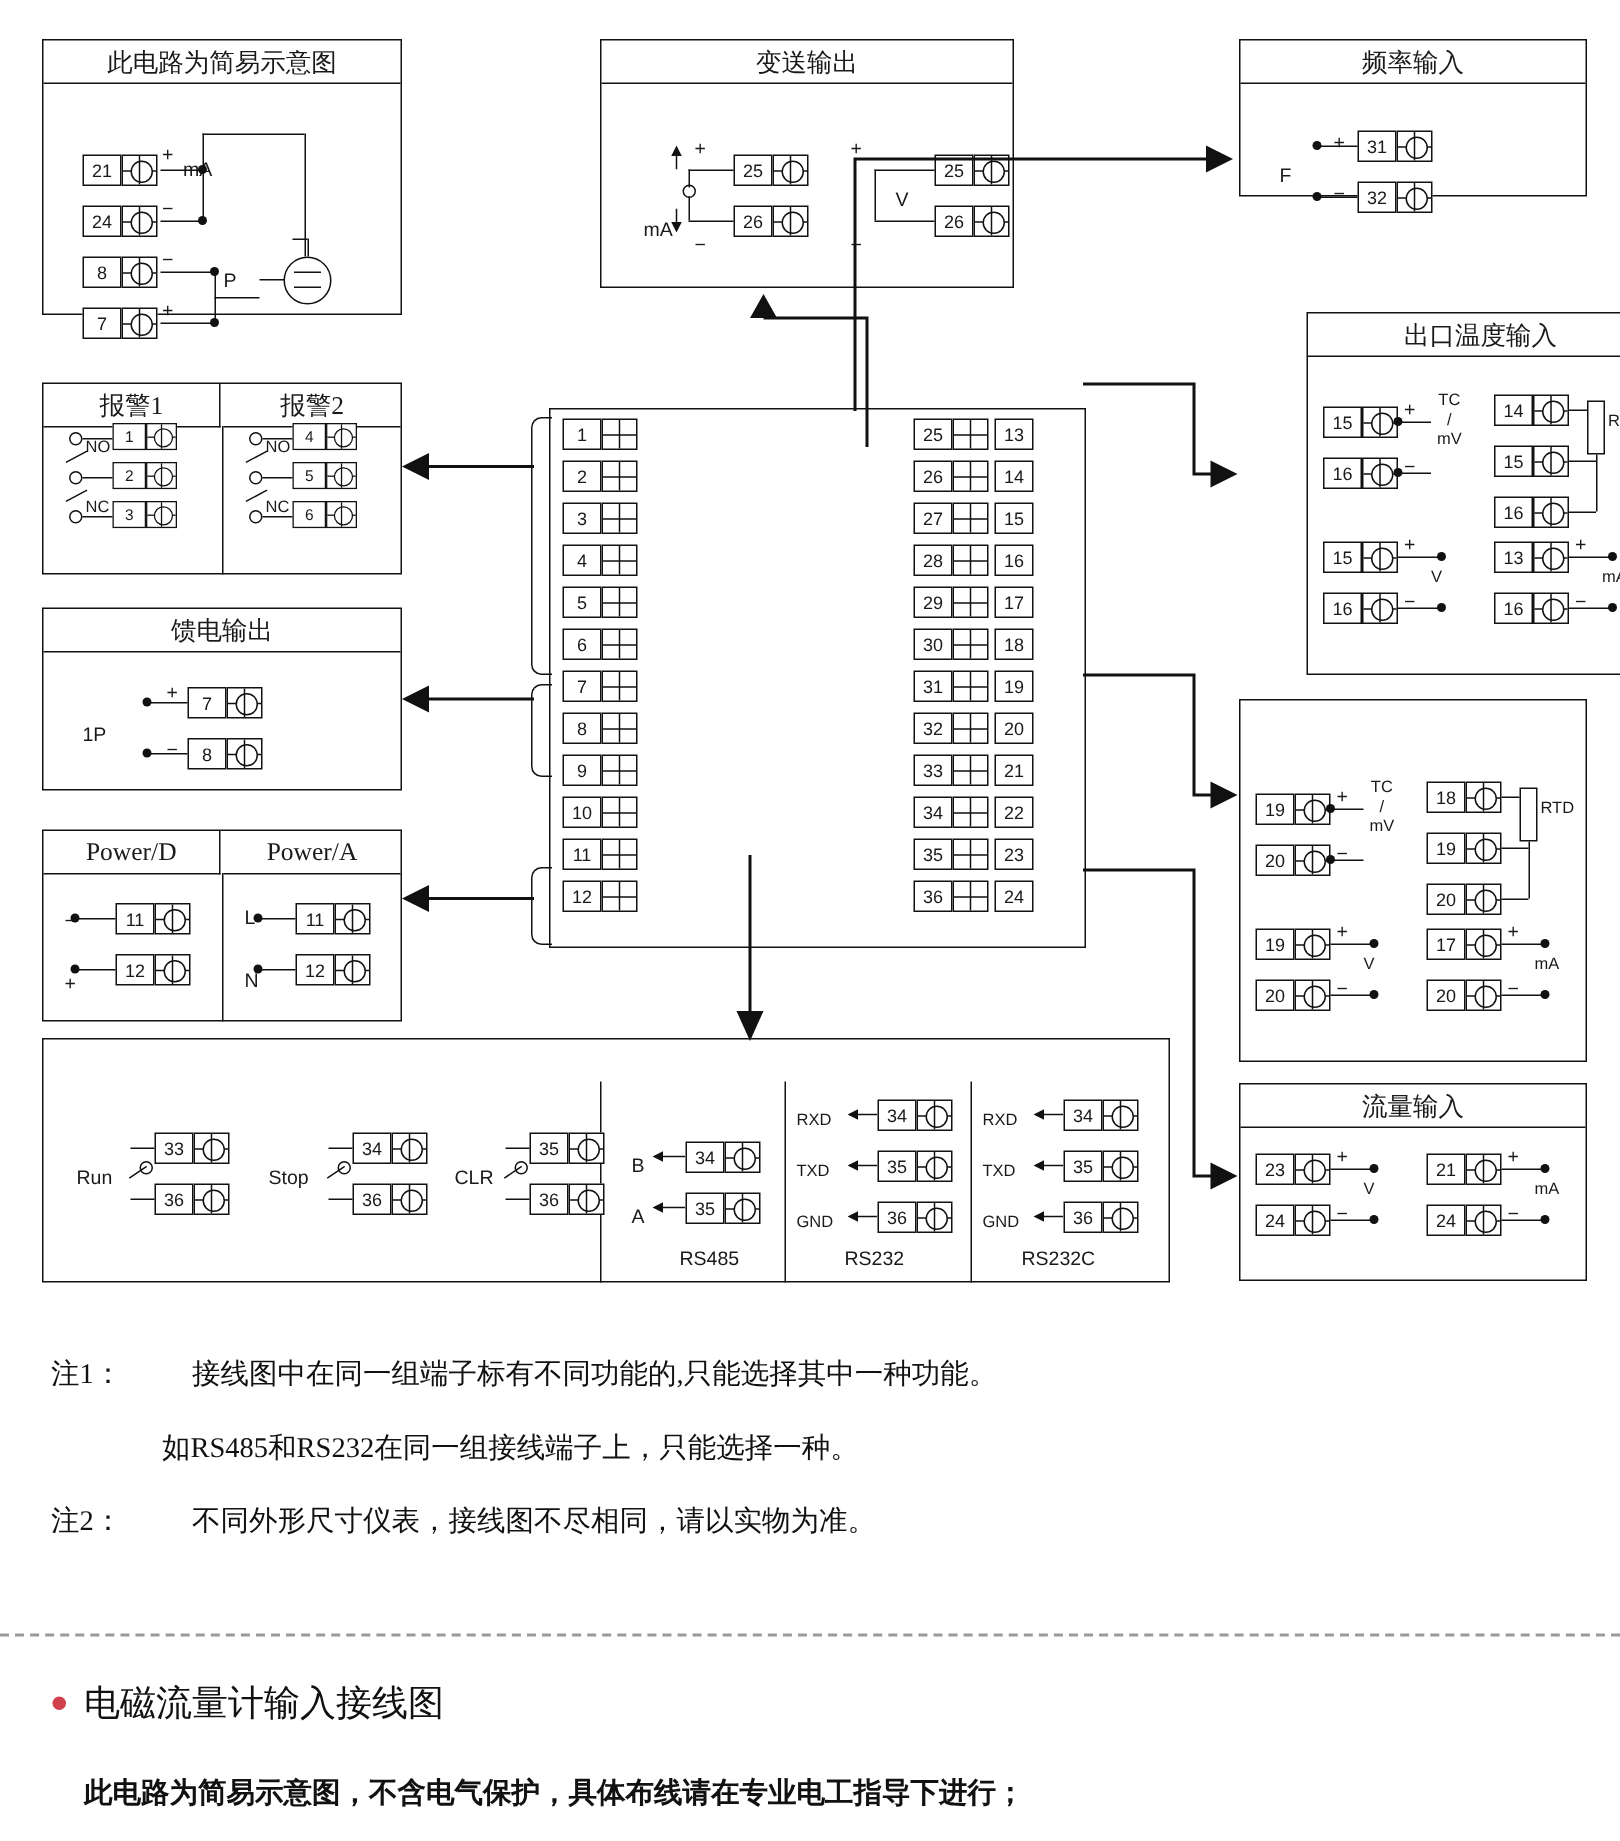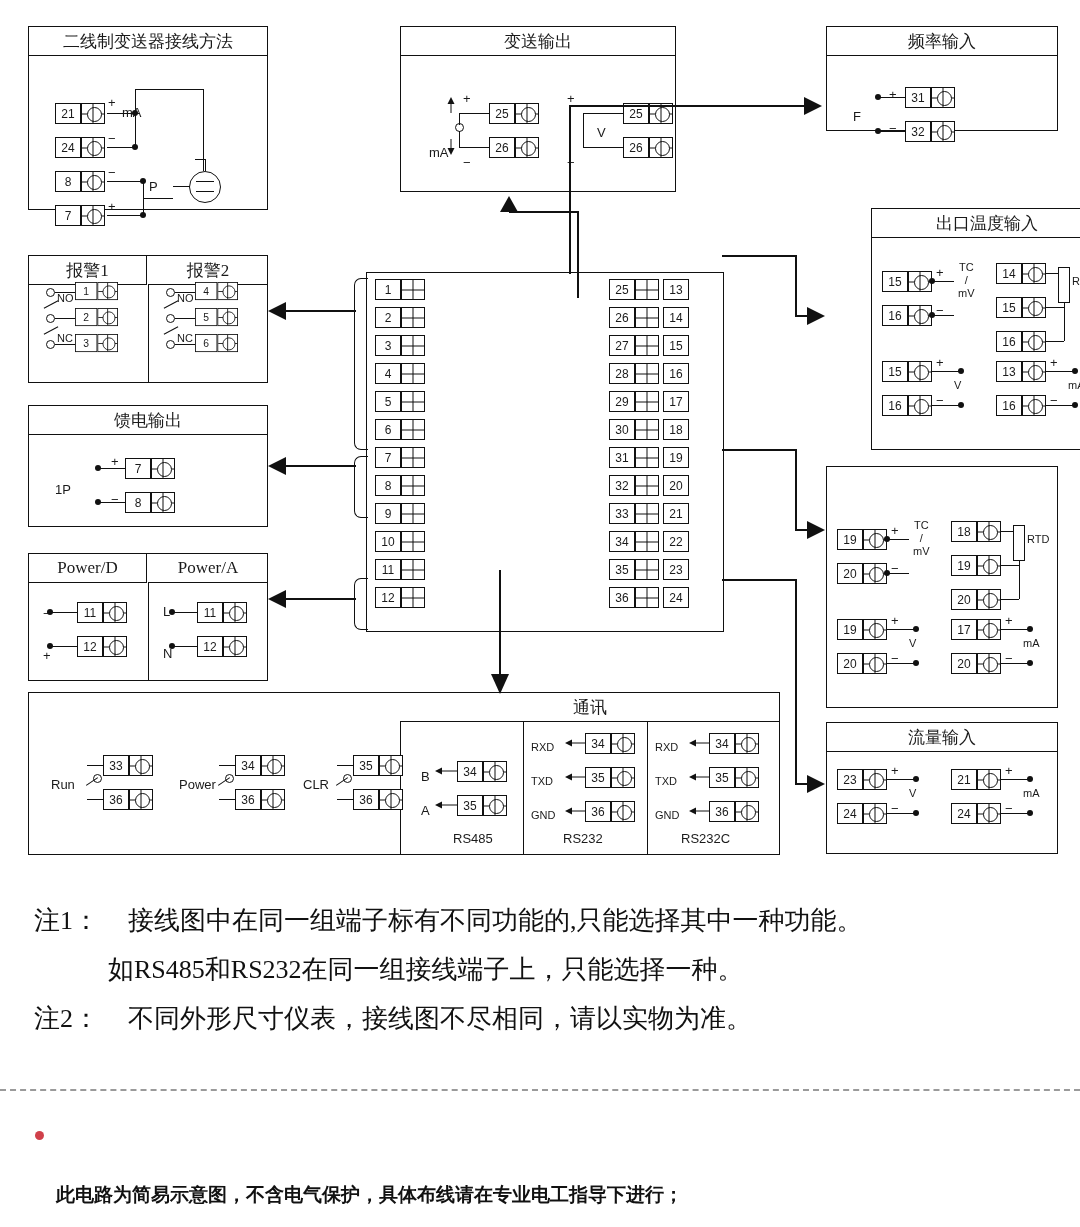--- a/index.html
+++ b/index.html
@@ -32,34 +32,34 @@
 
   
   .strip{position:absolute;border:1px solid #111;box-sizing:border-box;background:#fff;}
   .bracket{position:absolute;border:1px solid #111;border-right:none;box-sizing:border-box;border-radius:7px 0 0 7px;}
 
   
   .arrow{position:absolute;}
   .arrow svg{display:block;}
 
   
-  .note{position:absolute;font-family:"Liberation Serif",serif;font-size:26px;color:#111;white-space:nowrap;}
+  .note{position:absolute;font-family:"Liberation Serif",serif;font-size:19px;color:#111;white-space:nowrap;}
   .dashline{position:absolute;left:0;width:1080px;height:0;border-top:2px dashed #9a9a9a;}
   .bullet{position:absolute;width:9px;height:9px;border-radius:50%;background:#d0404a;}
   .h2{position:absolute;font-size:24px;font-family:"Liberation Sans",sans-serif;color:#111;}
   .h3{position:absolute;font-size:19px;font-weight:bold;font-family:"Liberation Sans",sans-serif;color:#111;}
   .rtdbox{position:absolute;border:1px solid #111;box-sizing:border-box;background:#fff;}
 </style>
 </head>
 <body>
 
 <div class="page">
 
   <div class="box" style="left:28px;top:26px;width:240px;height:184px;">
-    <div class="bt">二线制变送器接线方法</div>
+    <div class="bt">此电路为简易示意图</div>
 
     <div class="term" style="left:26px;top:76px;">
       <div class="tnum">21</div>
       <div class="screw">
           <span class="circ"></span>
         </div>
     </div>
     <div class="term" style="left:26px;top:110px;">
       <div class="tnum">24</div>
       <div class="screw">
@@ -686,42 +686,41 @@
     <div class="lbl" style="left:178px;top:40px;">+</div>
     <div class="lbl" style="left:178px;top:78px;">−</div>
     <div class="lbl sm" style="left:196px;top:64px;">mA</div>
     <div class="h" style="left:174px;top:56px;width:30px;"></div>
     <div class="h" style="left:174px;top:90px;width:30px;"></div>
     <div class="dot" style="left:200px;top:53px;"></div>
     <div class="dot" style="left:200px;top:87px;"></div>
   </div>
 
   <div class="box" style="left:28px;top:692px;width:752px;height:163px;">
-    <div class="bt" style="left:372px;">通讯</div>
     <div class="v" style="left:371px;top:28px;height:134px;"></div>
 
     <div class="lbl" style="left:22px;top:84px;">Run</div>
     <div class="ocirc" style="left:64px;top:81px;"></div>
     <div class="term" style="left:74px;top:62px;">
       <div class="tnum">33</div>
       <div class="screw">
           <span class="circ"></span>
         </div>
     </div>
     <div class="term" style="left:74px;top:96px;">
       <div class="tnum">36</div>
       <div class="screw">
           <span class="circ"></span>
         </div>
     </div>
     <div class="h" style="left:58px;top:72px;width:16px;"></div>
     <div class="h" style="left:58px;top:106px;width:16px;"></div>
     <div class="h" style="left:56px;top:88px;width:14px;transform:rotate(-34deg);"></div>
 
-    <div class="lbl" style="left:150px;top:84px;">Power</div>
+    <div class="lbl" style="left:150px;top:84px;">Stop</div>
     <div class="ocirc" style="left:196px;top:81px;"></div>
     <div class="term" style="left:206px;top:62px;">
       <div class="tnum">34</div>
       <div class="screw">
           <span class="circ"></span>
         </div>
     </div>
     <div class="term" style="left:206px;top:96px;">
       <div class="tnum">36</div>
       <div class="screw">
@@ -928,15 +927,16 @@
 
   <div class="note" style="left:34px;top:903px;">注1：</div>
   <div class="note" style="left:128px;top:903px;">接线图中在同一组端子标有不同功能的,只能选择其中一种功能。</div>
   <div class="note" style="left:108px;top:952px;">如RS485和RS232在同一组接线端子上，只能选择一种。</div>
   <div class="note" style="left:34px;top:1001px;">注2：</div>
   <div class="note" style="left:128px;top:1001px;">不同外形尺寸仪表，接线图不尽相同，请以实物为准。</div>
 
   <div class="dashline" style="top:1089px;"></div>
 
   <div class="bullet" style="left:35px;top:1131px;"></div>
+  <div class="h2" style="left:56px;top:1119px;">电磁流量计输入接线图</div>
   <div class="h3" style="left:56px;top:1182px;">此电路为简易示意图，不含电气保护，具体布线请在专业电工指导下进行；</div>
 
 </div>
 
 </body></html>

